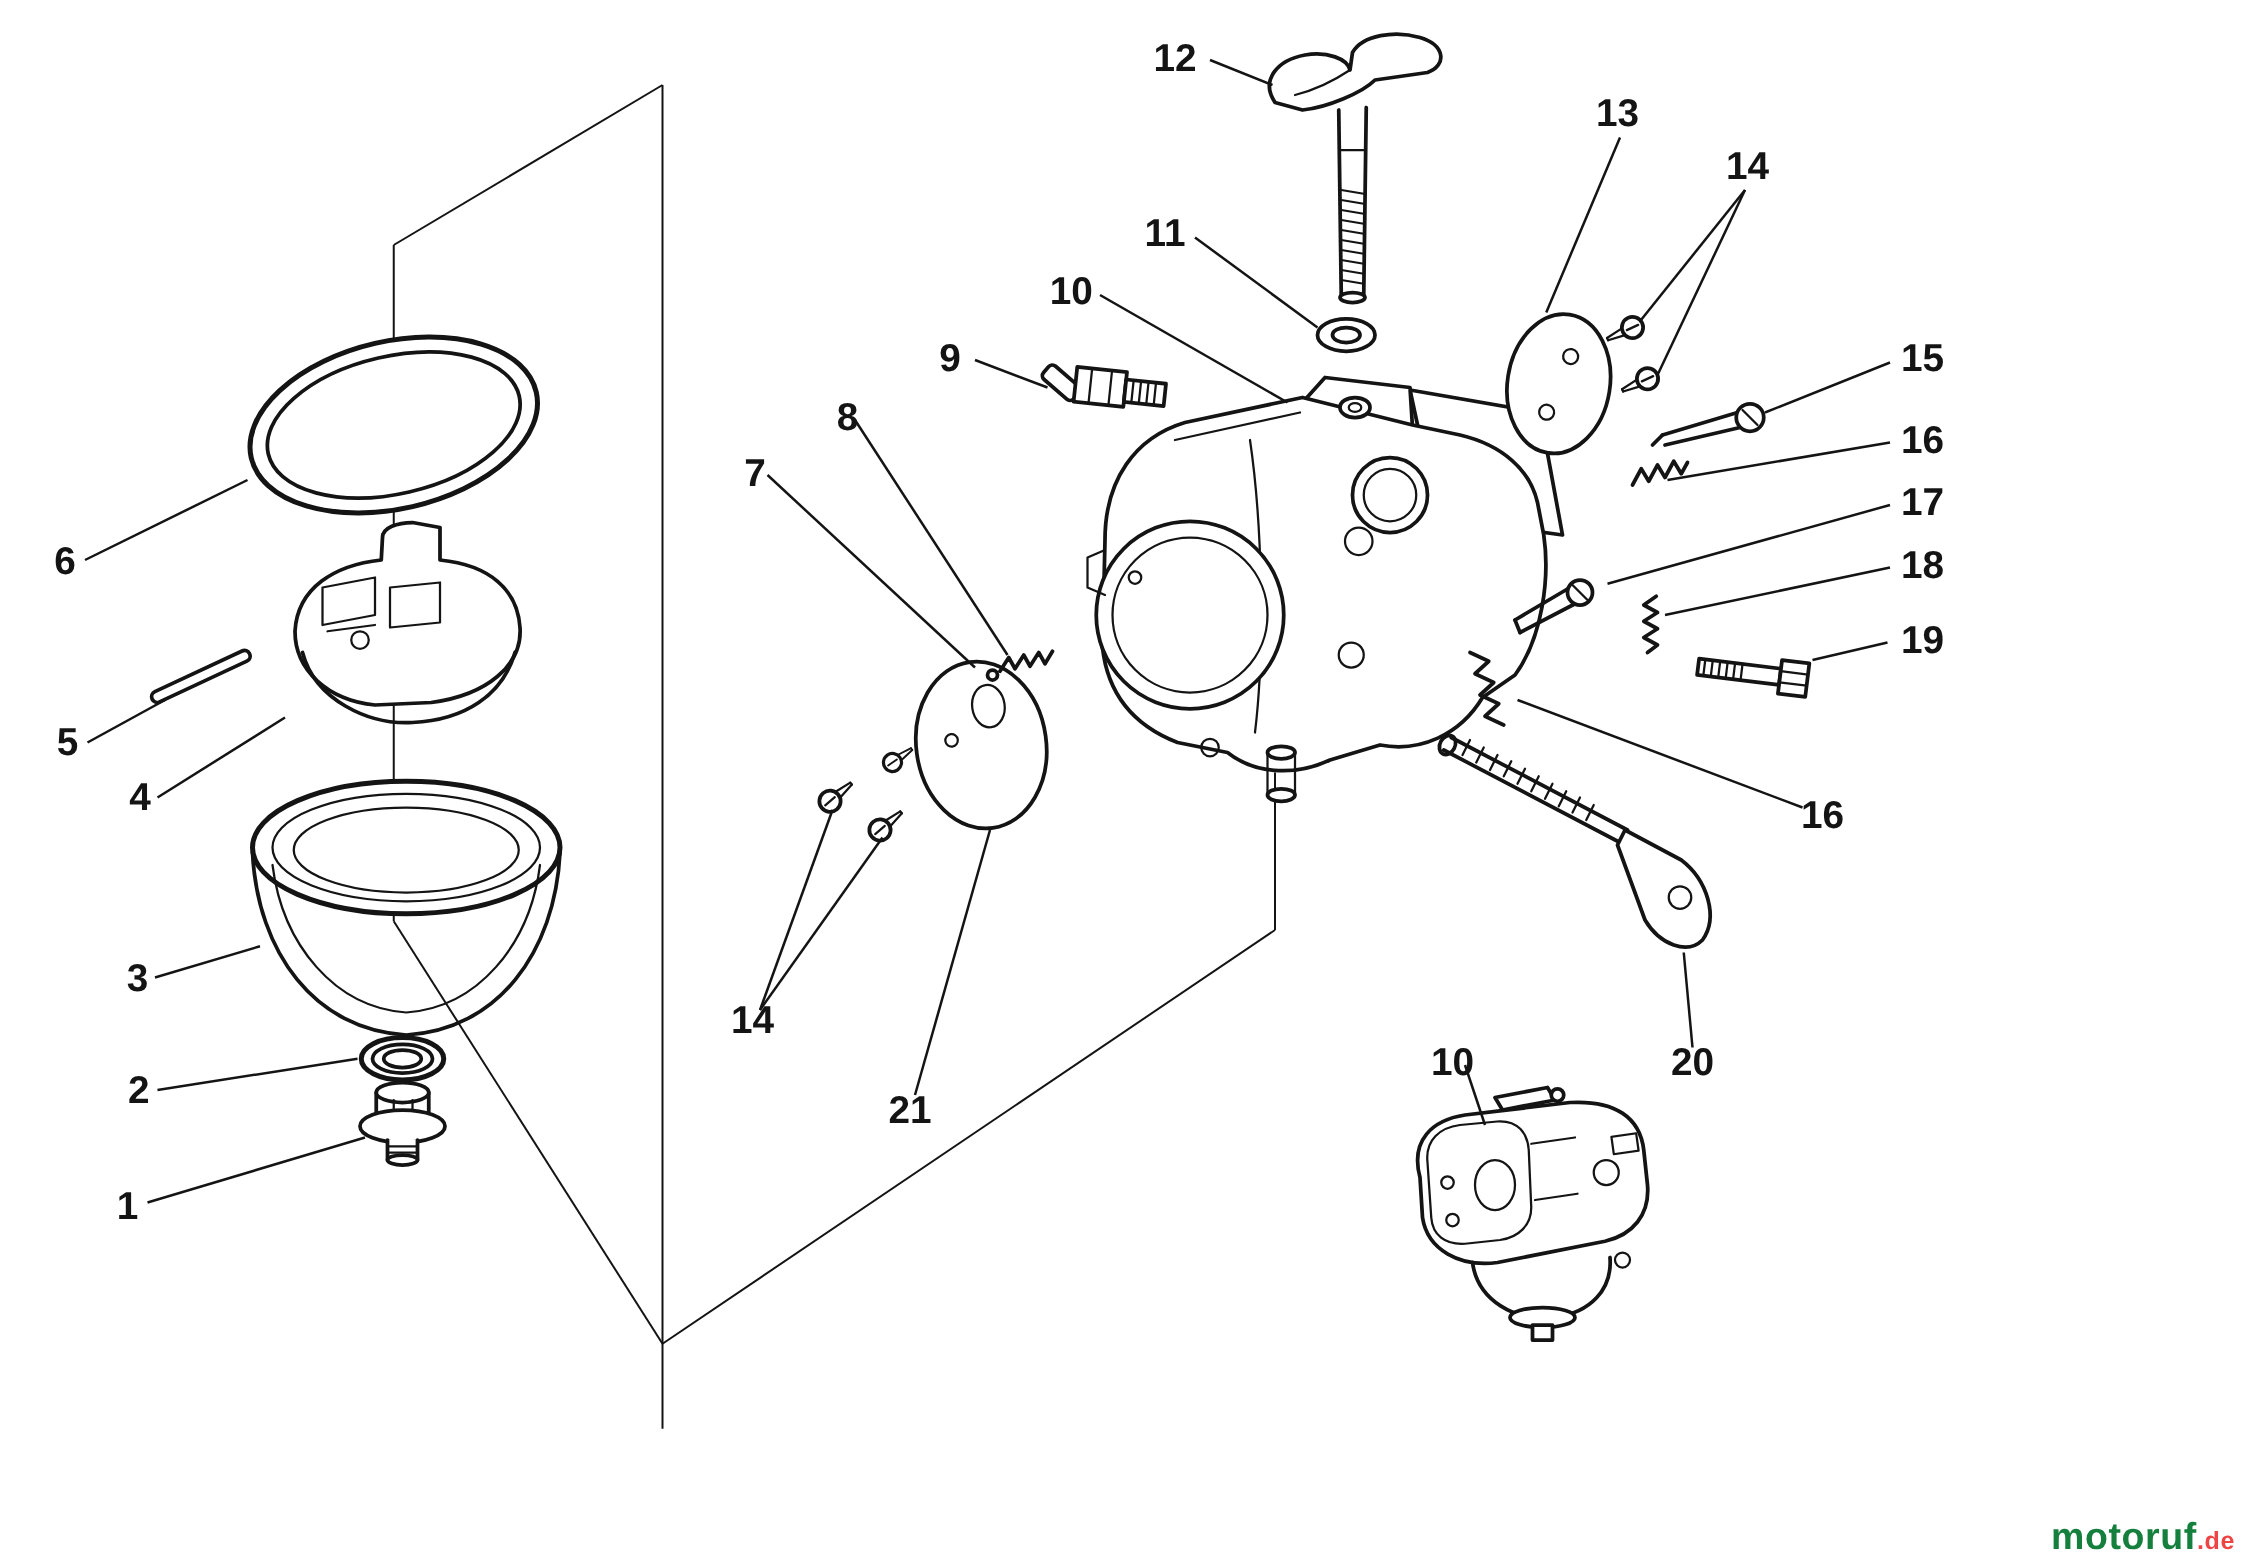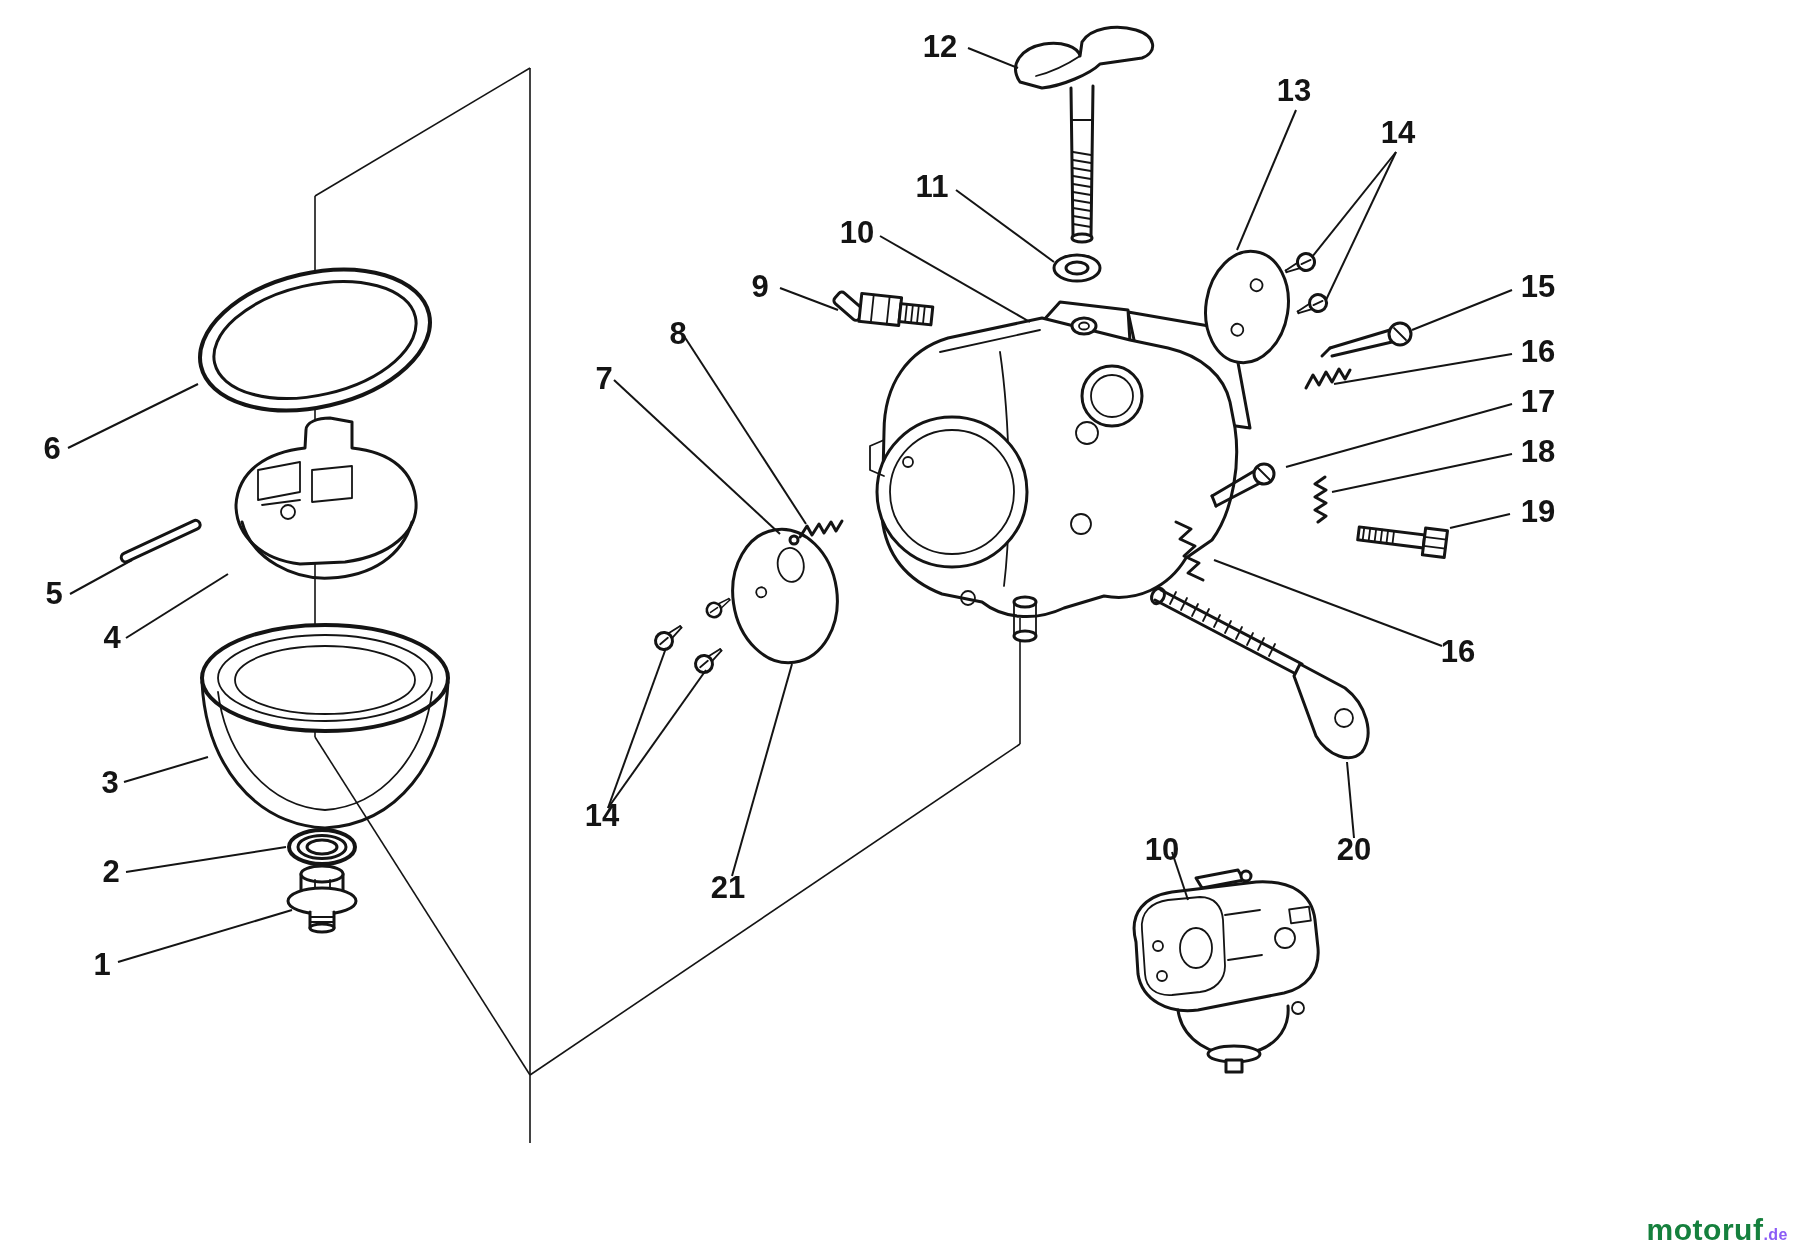--- a/index.html
+++ b/index.html
@@ -9,21 +9,21 @@
   .ln{stroke:#141414;stroke-width:3;fill:none;stroke-linecap:round;stroke-linejoin:round;}
   .fw{stroke:#141414;stroke-width:3;fill:#ffffff;stroke-linecap:round;stroke-linejoin:round;}
   .fw4{stroke:#141414;stroke-width:4;fill:#ffffff;stroke-linecap:round;stroke-linejoin:round;}
   .thin{stroke:#141414;stroke-width:1.8;fill:none;stroke-linecap:round;stroke-linejoin:round;}
   .bnd{stroke:#141414;stroke-width:1.6;fill:none;}
   .leader{stroke:#141414;stroke-width:2;fill:none;}
   .spring{stroke:#141414;stroke-width:3;fill:none;stroke-linecap:round;stroke-linejoin:round;}
   text.callout{font-family:"Liberation Sans",sans-serif;font-weight:bold;font-size:31px;fill:#141414;text-anchor:middle;}
   .watermark{position:absolute;right:12px;bottom:4px;font-weight:bold;font-size:30px;letter-spacing:0.5px;}
   .watermark .brand{color:#15803d;}
-  .watermark .tld{color:#8b5cf6;font-size:16px;}
+  .watermark .tld{color:#ef4444;font-size:20px;}
 </style>
 </head>
 <body>
 
 <div class="stage">
 <svg width="1800" height="1251" viewBox="0 0 1800 1251">
 
   <g>
     <line class="bnd" x1="530" y1="68" x2="315" y2="196"></line>
     <line class="bnd" x1="315" y1="196" x2="315" y2="737"></line>

